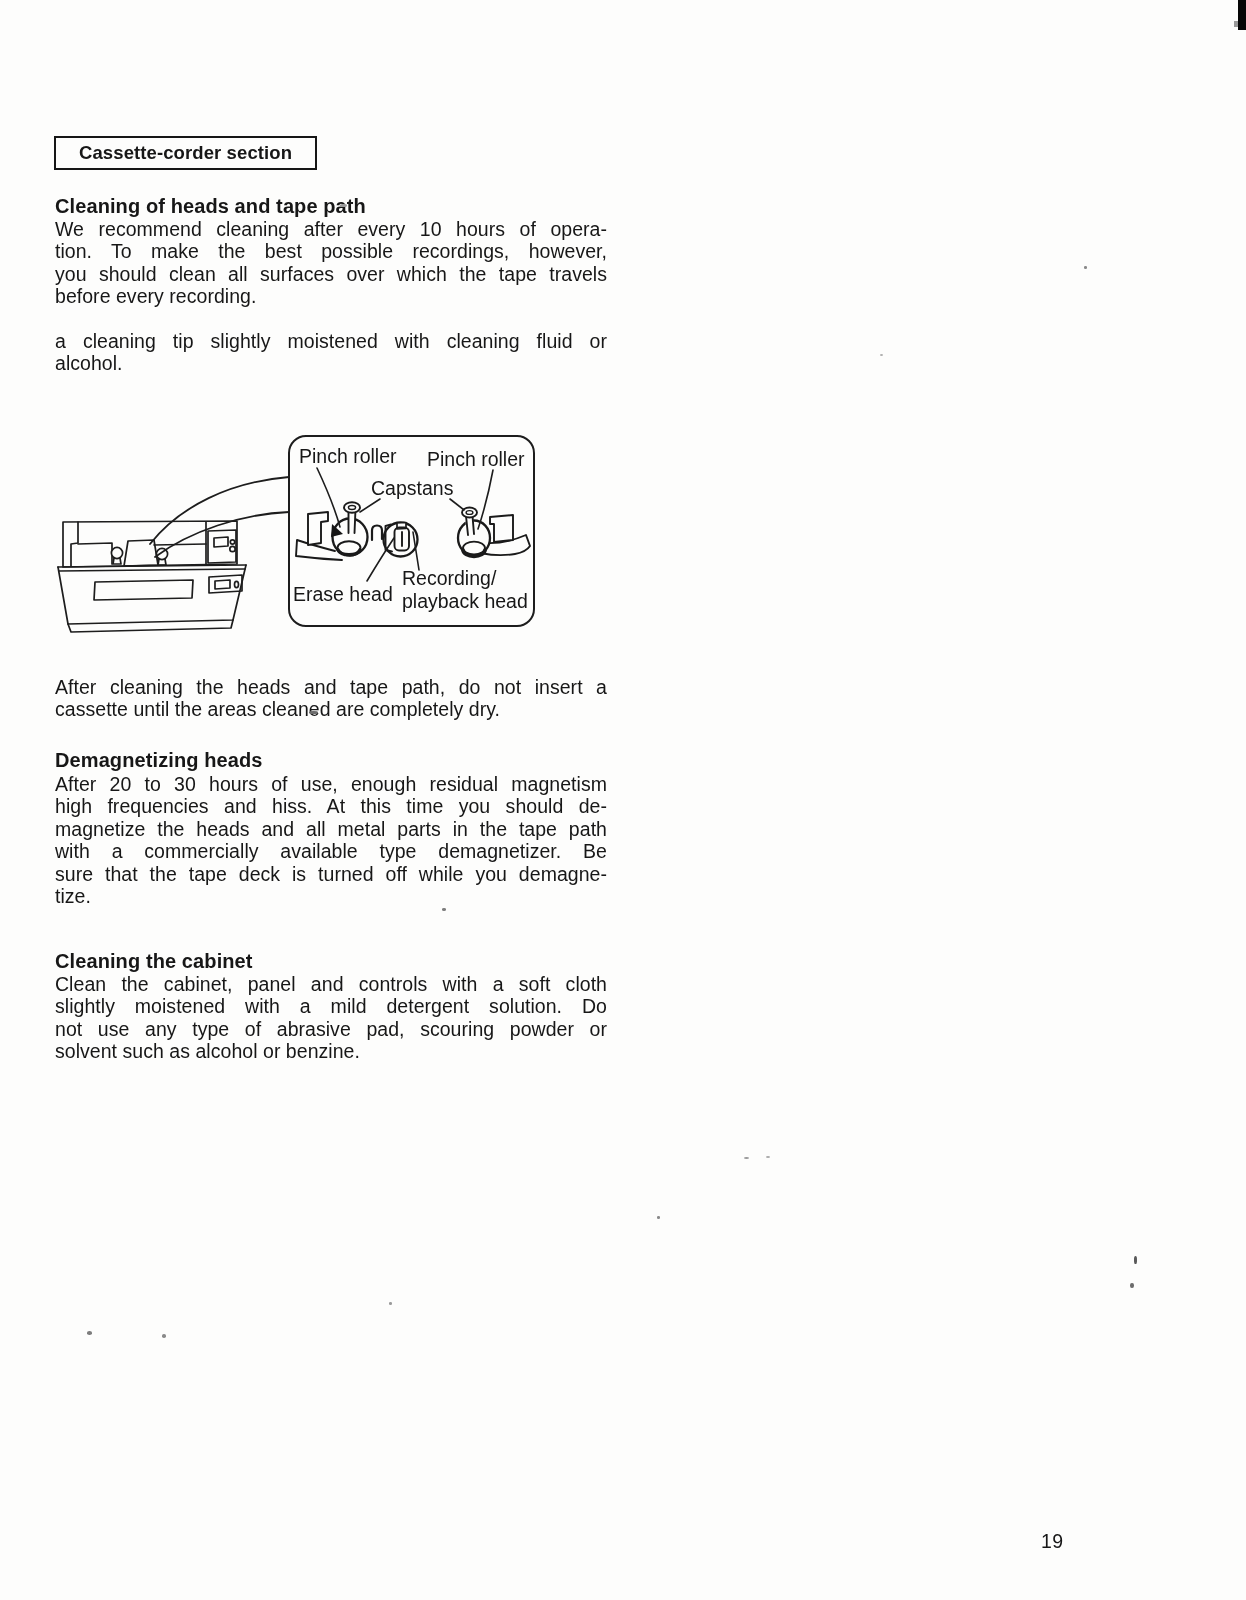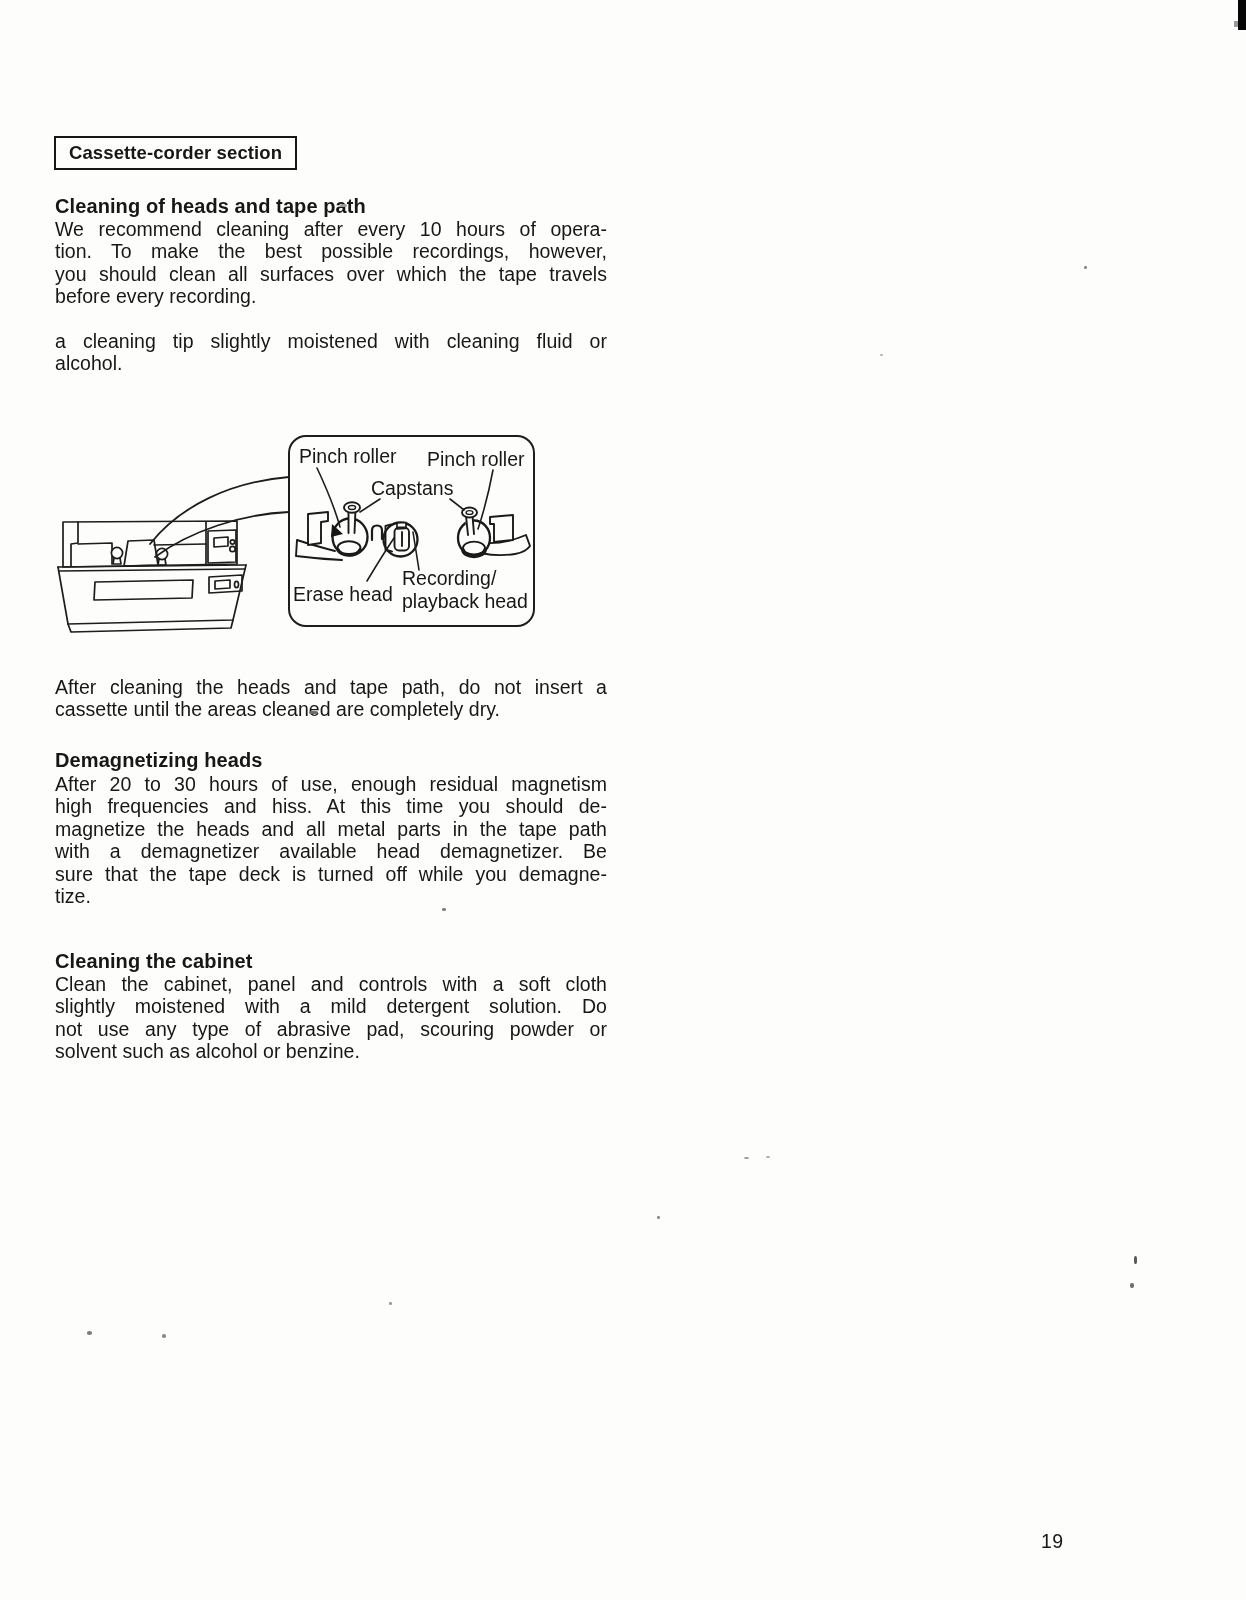--- a/index.html
+++ b/index.html
@@ -4,21 +4,21 @@
 <style>
   html,body{margin:0;padding:0;}
   body{background:#e9e9e9;}
   .sheet{
     position:relative;width:1246px;height:1600px;background:#fdfdfc;
     overflow:hidden;font-family:"Liberation Sans",sans-serif;color:#171717;
   }
   .abs{position:absolute;}
   .tagbox{
     left:54px;top:136px;height:34px;border:2px solid #161616;
-    display:inline-flex;align-items:center;padding:0 13px;box-sizing:border-box;
+    display:inline-flex;align-items:center;padding:0 23px;box-sizing:border-box;
     font-weight:bold;font-size:18.5px;letter-spacing:.1px;white-space:nowrap;
   }
   .heading{left:55px;font-weight:bold;font-size:20px;line-height:22px;letter-spacing:.1px;white-space:nowrap;}
   .para{left:55px;width:552px;font-size:19.5px;line-height:22.4px;letter-spacing:.04px;}
   .tline{text-align:left;}
   .tline.just{text-align:justify;text-align-last:justify;}
   .pagenum{left:1041px;top:1530px;font-size:19.5px;letter-spacing:.3px;}
   .blackbar{left:1238px;top:0;width:8px;height:30px;background:#060606;}
   .bartick{left:1234px;top:21px;width:4px;height:6px;background:#9a9a9a;}
   .speck{position:absolute;border-radius:45%;}
@@ -141,21 +141,21 @@
   <div class="abs para" style="top:676px">
       <div class="tline just">After cleaning the heads and tape path, do not insert a</div>
       <div class="tline">cassette until the areas cleaned are completely dry.</div>
     </div>
 
   <div class="abs heading" style="top:749px">Demagnetizing heads</div>
   <div class="abs para" style="top:773px">
       <div class="tline just">After 20 to 30 hours of use, enough residual magnetism</div>
       <div class="tline just">high frequencies and hiss. At this time you should de-</div>
       <div class="tline just">magnetize the heads and all metal parts in the tape path</div>
-      <div class="tline just">with a demagnetizer available head demagnetizer. Be</div>
+      <div class="tline just">with a commercially available type demagnetizer. Be</div>
       <div class="tline just">sure that the tape deck is turned off while you demagne-</div>
       <div class="tline">tize.</div>
     </div>
 
   <div class="abs heading" style="top:950px">Cleaning the cabinet</div>
   <div class="abs para" style="top:973px">
       <div class="tline just">Clean the cabinet, panel and controls with a soft cloth</div>
       <div class="tline just">slightly moistened with a mild detergent solution. Do</div>
       <div class="tline just">not use any type of abrasive pad, scouring powder or</div>
       <div class="tline">solvent such as alcohol or benzine.</div>

